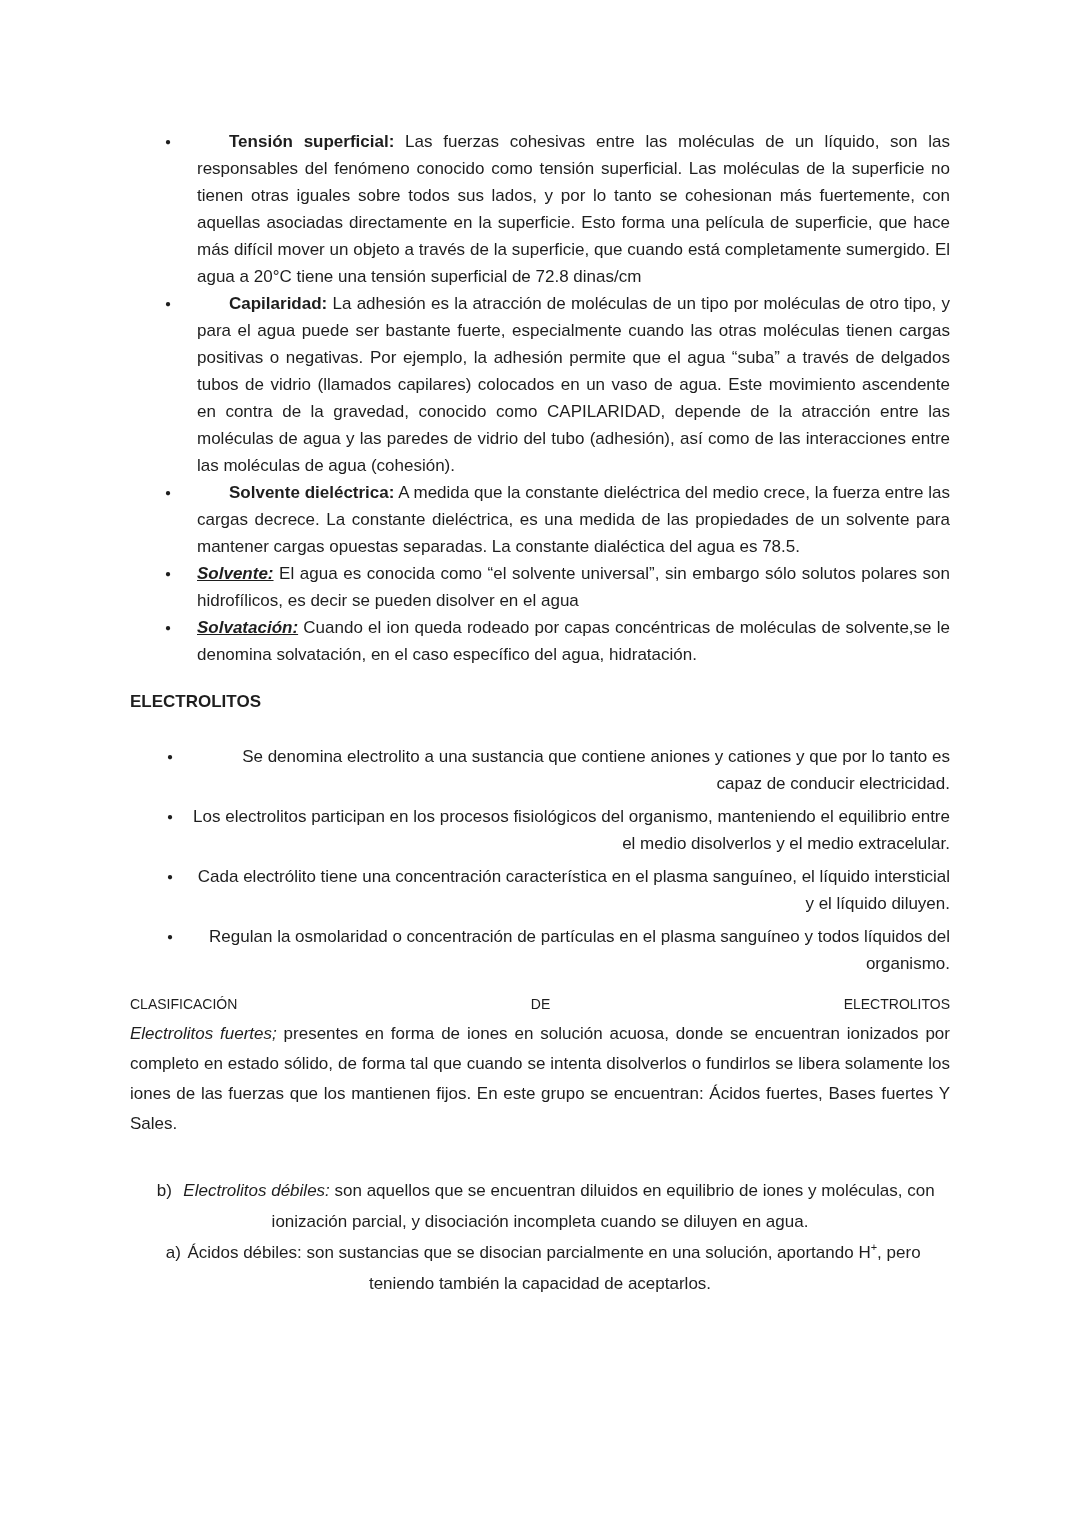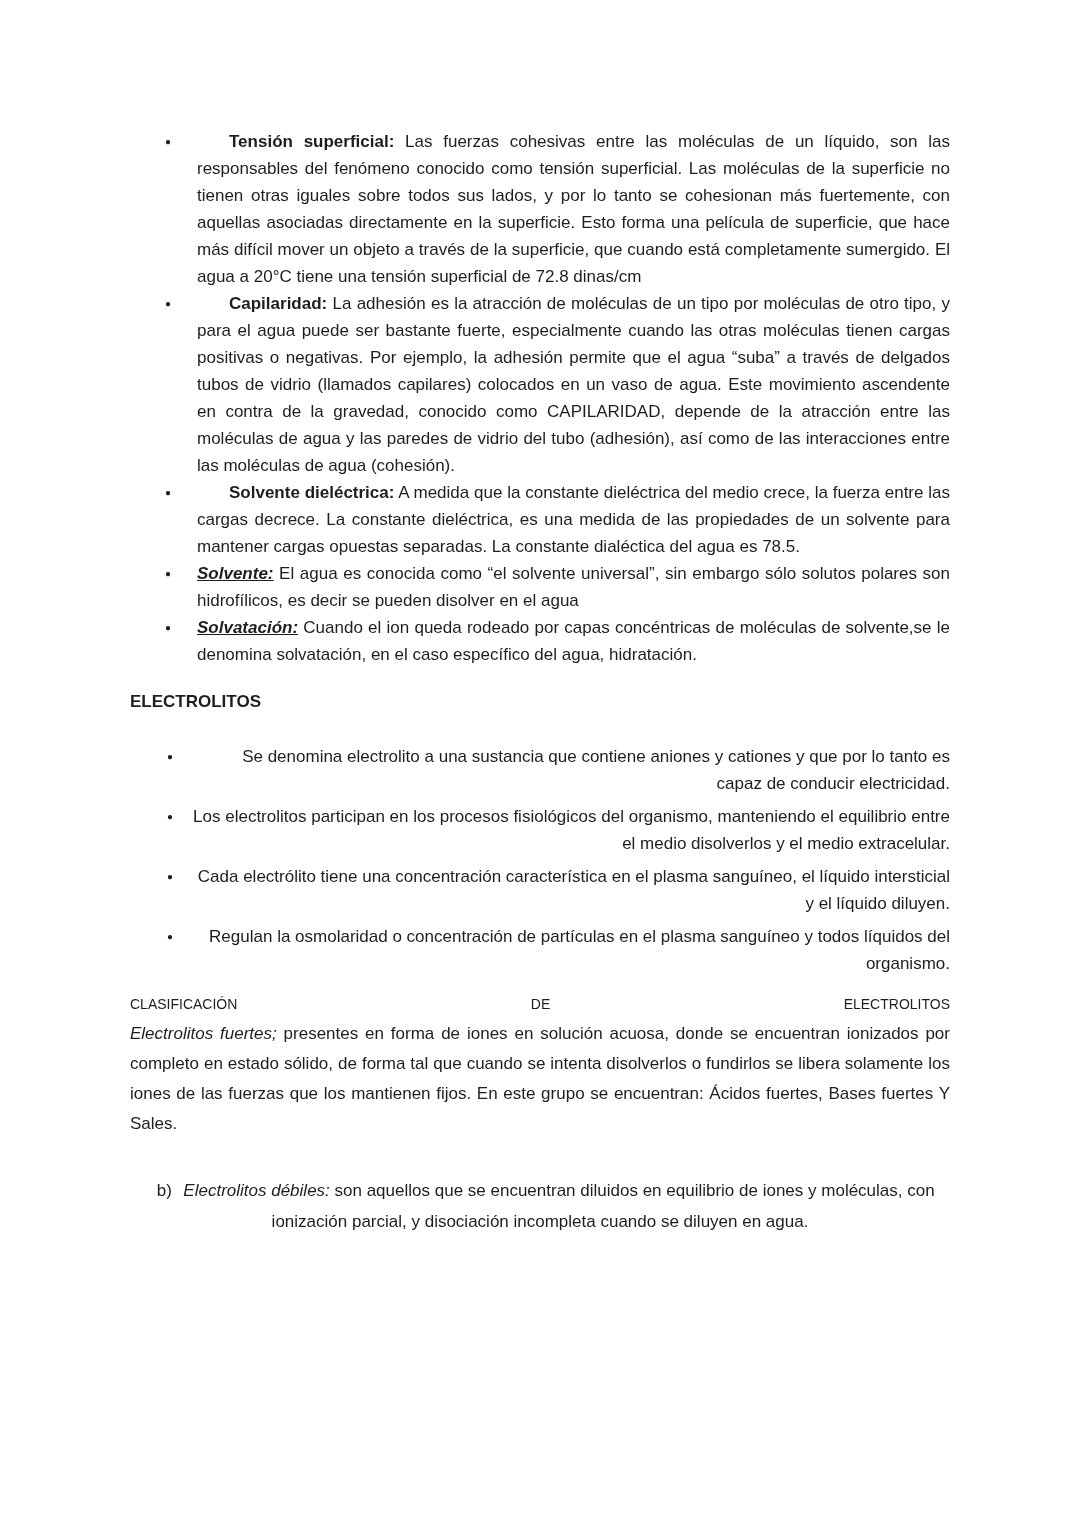--- a/index.html
+++ b/index.html
@@ -149,16 +149,17 @@
     <span>DE</span>
     <span>ELECTROLITOS</span>
   </div>
 
   <p class="fuertes"><i class="lead-italic">Electrolitos fuertes;</i><span> presentes en forma de iones en solución acuosa, donde se encuentran ionizados por completo en estado sólido, de forma tal que cuando se intenta disolverlos o fundirlos se libera solamente los iones de las fuerzas que los mantienen fijos. En este grupo se encuentran: Ácidos fuertes, Bases fuertes Y Sales.</span></p>
 
   <div class="ba-block">
 
     <p class="ba-para"><span class="marker-b">b)</span><i class="lead-italic">Electrolitos débiles:</i><span> son aquellos que se encuentran diluidos en equilibrio de iones y moléculas, con ionización parcial, y disociación incompleta cuando se diluyen en agua.</span></p>
 
+    <p class="ba-para"><span class="marker-a">a)</span><span>Ácidos débiles: son sustancias que se disocian parcialmente en una solución, aportando H</span><sup>+</sup><span>, pero teniendo también la capacidad de aceptarlos.</span></p>
 
   </div>
 
 </div>
 
 </body></html>

